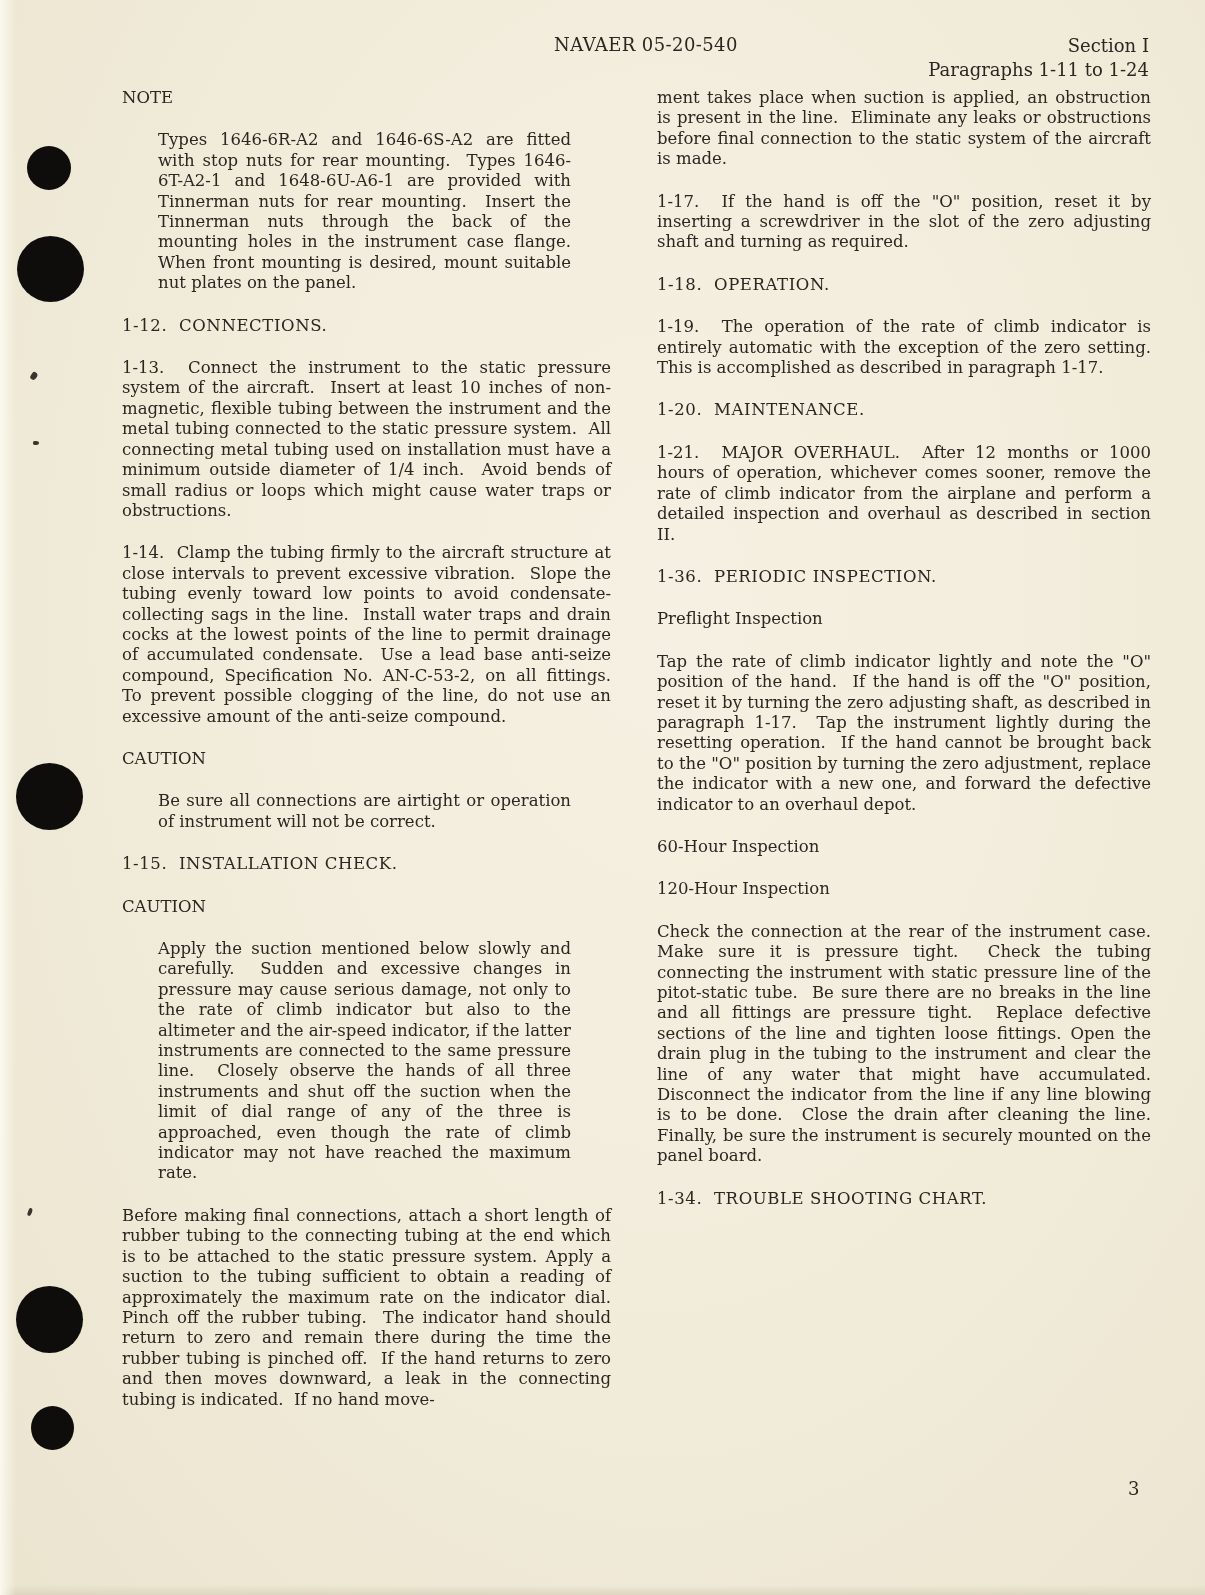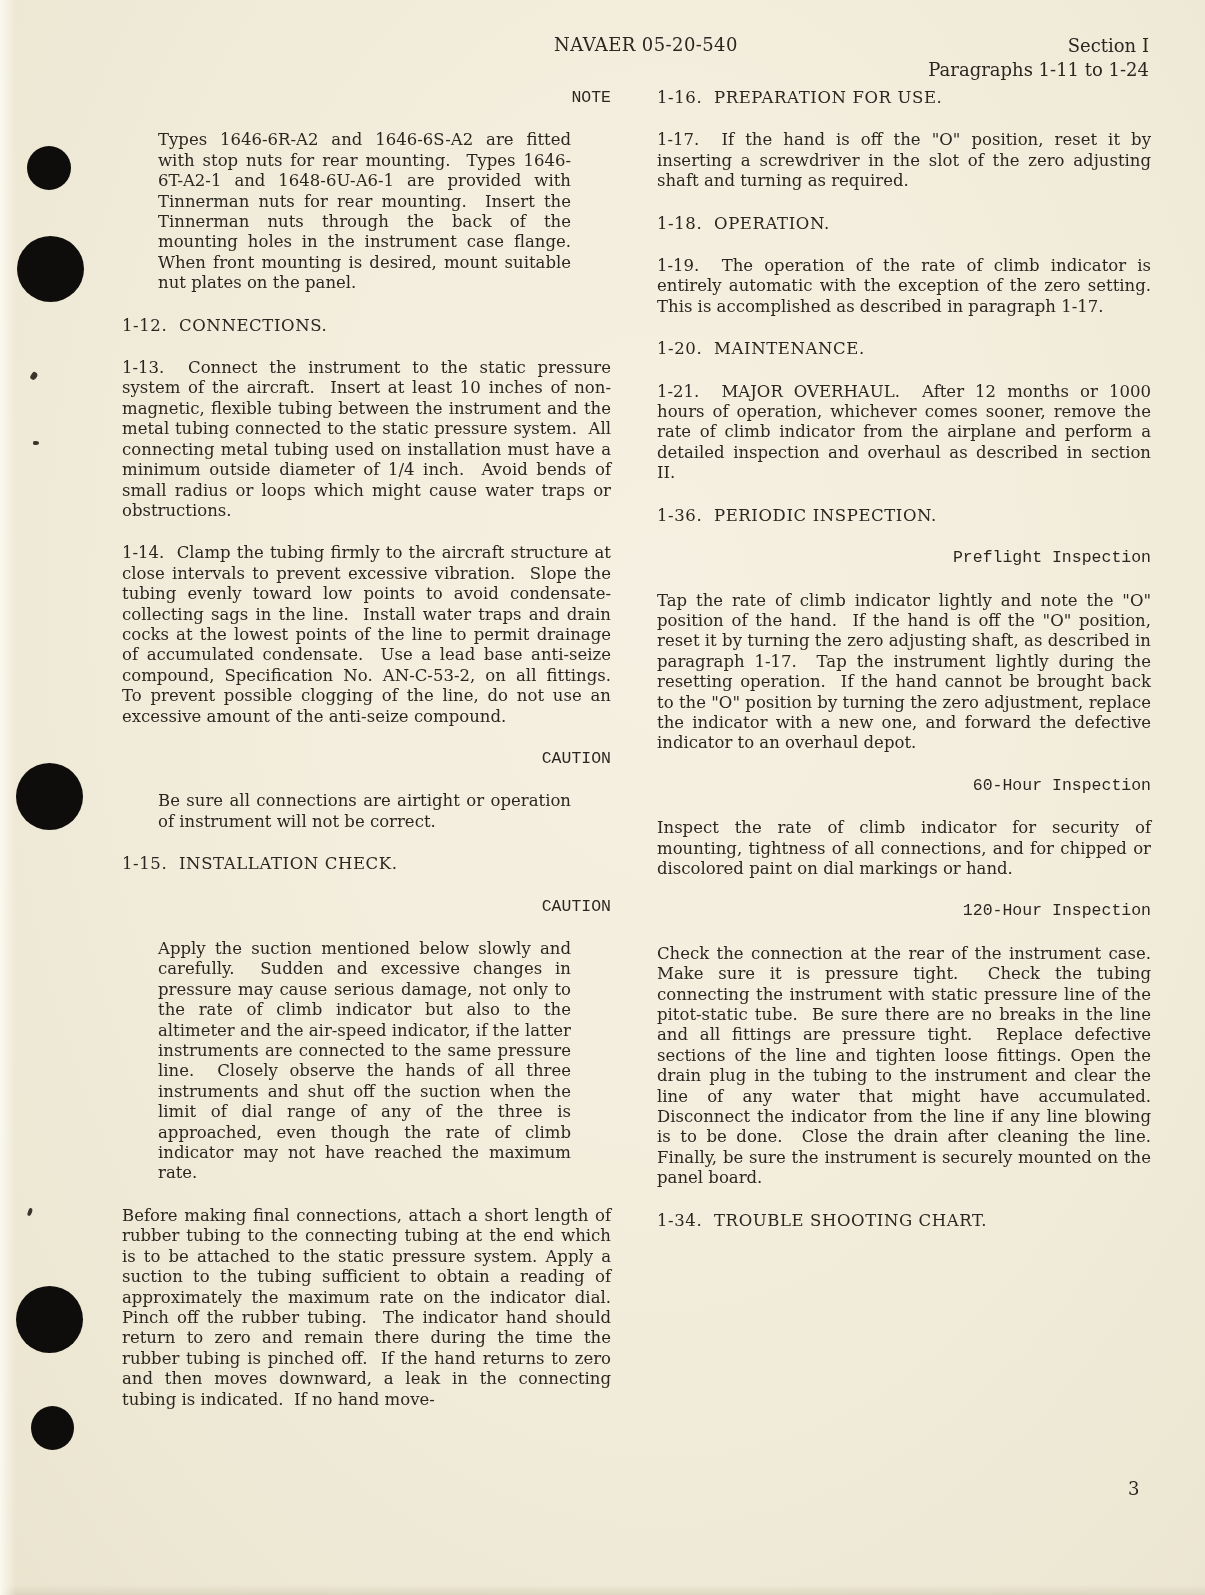--- a/index.html
+++ b/index.html
@@ -52,24 +52,23 @@
   .inset {
     margin-left: 36px !important;
     margin-right: 40px !important;
   }
   .sect-head {
     text-align: left;
     letter-spacing: 0.6px;
     white-space: pre-wrap;
   }
   .center-head {
-    text-align: right;
+    text-align: left;
     margin: 2px 0 22px 0;
     white-space: pre-wrap;
-    font-family: Liberation Mono, monospace;
   }
   .page-number {
     position: absolute;
     left: 1128px;
     top: 1478px;
     font-size: 18px;
   }
   .blob {
     position: absolute;
     background: #0e0d0b;
@@ -109,31 +108,30 @@
     <p>1-14.  Clamp the tubing firmly to the aircraft structure at close intervals to prevent excessive vibration.  Slope the tubing evenly toward low points to avoid condensate-collecting sags in the line.  Install water traps and drain cocks at the lowest points of the line to permit drainage of accumulated condensate.  Use a lead base anti-seize compound, Specification No. AN-C-53-2, on all fittings.  To prevent possible clogging of the line, do not use an excessive amount of the anti-seize compound.</p>
     <p class="center-head">CAUTION</p>
     <p class="inset">Be sure all connections are airtight or operation of instrument will not be correct.</p>
     <p class="sect-head">1-15.  INSTALLATION CHECK.</p>
     <p class="center-head">CAUTION</p>
     <p class="inset">Apply the suction mentioned below slowly and carefully.  Sudden and excessive changes in pressure may cause serious damage, not only to the rate of climb indicator but also to the altimeter and the air-speed indicator, if the latter instruments are connected to the same pressure line.  Closely observe the hands of all three instruments and shut off the suction when the limit of dial range of any of the three is approached, even though the rate of climb indicator may not have reached the maximum rate.</p>
     <p>Before making final connections, attach a short length of rubber tubing to the connecting tubing at the end which is to be attached to the static pressure system. Apply a suction to the tubing sufficient to obtain a reading of approximately the maximum rate on the indicator dial.  Pinch off the rubber tubing.  The indicator hand should return to zero and remain there during the time the rubber tubing is pinched off.  If the hand returns to zero and then moves downward, a leak in the connecting tubing is indicated.  If no hand move-</p>
   </div>
 
   <div class="col col-right">
-    <p class="sect-head">1-16.  PREPARATION FOR USE.</p>
+    <p>ment takes place when suction is applied, an obstruction is present in the line.  Eliminate any leaks or obstructions before final connection to the static system of the aircraft is made.</p>
     <p>1-17.  If the hand is off the "O" position, reset it by inserting a screwdriver in the slot of the zero adjusting shaft and turning as required.</p>
     <p class="sect-head">1-18.  OPERATION.</p>
     <p>1-19.  The operation of the rate of climb indicator is entirely automatic with the exception of the zero setting.  This is accomplished as described in paragraph 1-17.</p>
     <p class="sect-head">1-20.  MAINTENANCE.</p>
     <p>1-21.  MAJOR OVERHAUL.  After 12 months or 1000 hours of operation, whichever comes sooner, remove the rate of climb indicator from the airplane and perform a detailed inspection and overhaul as described in section II.</p>
     <p class="sect-head">1-36.  PERIODIC INSPECTION.</p>
     <p class="center-head">Preflight Inspection</p>
     <p>Tap the rate of climb indicator lightly and note the "O" position of the hand.  If the hand is off the "O" position, reset it by turning the zero adjusting shaft, as described in paragraph 1-17.  Tap the instrument lightly during the resetting operation.  If the hand cannot be brought back to the "O" position by turning the zero adjustment, replace the indicator with a new one, and forward the defective indicator to an overhaul depot.</p>
     <p class="center-head">60-Hour Inspection</p>
-    <p>Inspect the rate of climb indicator for security of mounting, tightness of all connections, and for chipped or discolored paint on dial markings or hand.</p>
     <p class="center-head">120-Hour Inspection</p>
     <p>Check the connection at the rear of the instrument case. Make sure it is pressure tight.  Check the tubing connecting the instrument with static pressure line of the pitot-static tube.  Be sure there are no breaks in the line and all fittings are pressure tight.  Replace defective sections of the line and tighten loose fittings. Open the drain plug in the tubing to the instrument and clear the line of any water that might have accumulated. Disconnect the indicator from the line if any line blowing is to be done.  Close the drain after cleaning the line.  Finally, be sure the instrument is securely mounted on the panel board.</p>
     <p class="sect-head">1-34.  TROUBLE SHOOTING CHART.</p>
   </div>
 
   <div class="page-number">3</div>
 
 </div>
 
 </body></html>

